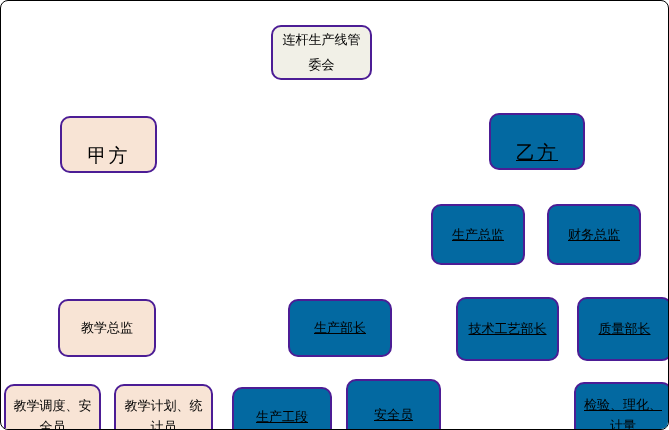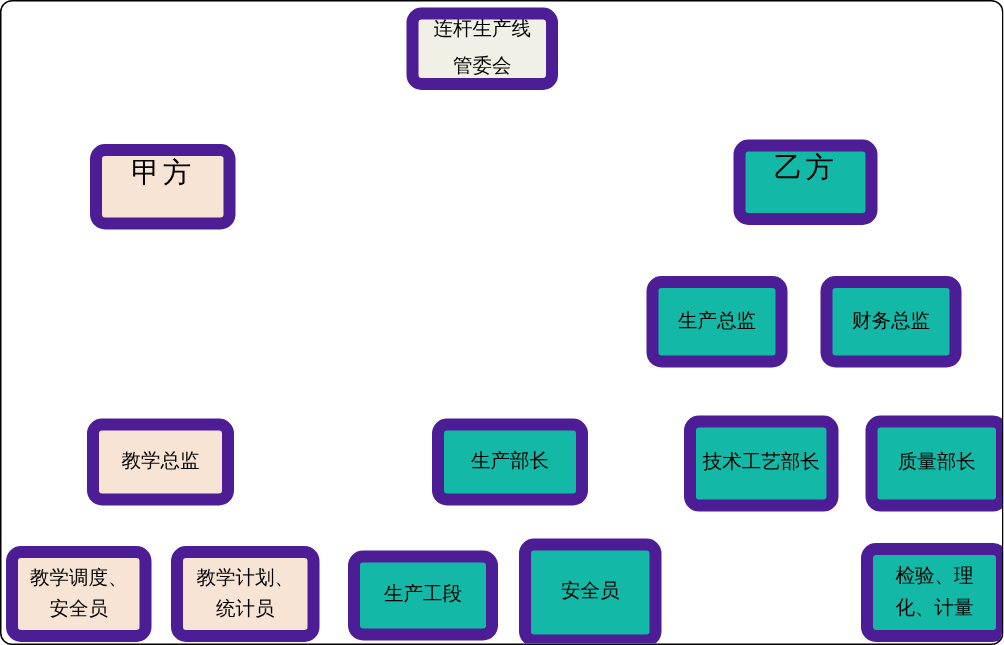--- a/index.html
+++ b/index.html
@@ -19,33 +19,34 @@
     border-radius: 8px;
     overflow: hidden;
   }
 
   .node {
     position: absolute;
     display: flex;
     align-items: center;
     justify-content: center;
     text-align: center;
-    border: 8px solid #4c1d95;
+    border: 2px solid #4c1d95;
     border-radius: 10px;
     color: #000000;
     font-size: 13px;
     line-height: 1.65;
-    padding: 14px 4px;
+    padding: 0 4px;
     white-space: normal;
     word-break: break-all;
+    margin-top: 20px;
   }
 
   .node.root  { background: #f1f0e7; line-height: 1.85; }
   .node.peach { background: #f8e4d5; }
-  .node.blue  { background: #14b8a6; }
+  .node.blue  { background: #0369a1; text-decoration: underline; }
   .node.big   { font-size: 19px; letter-spacing: 2px; align-items: flex-end; }
 </style>
 </head>
 <body>
 
 <div class="canvas">
 
   <div class="node root" style="left:270px; top:4px; width:101px; height:55px;">
     <span>连杆生产线管委会</span>
   </div>

